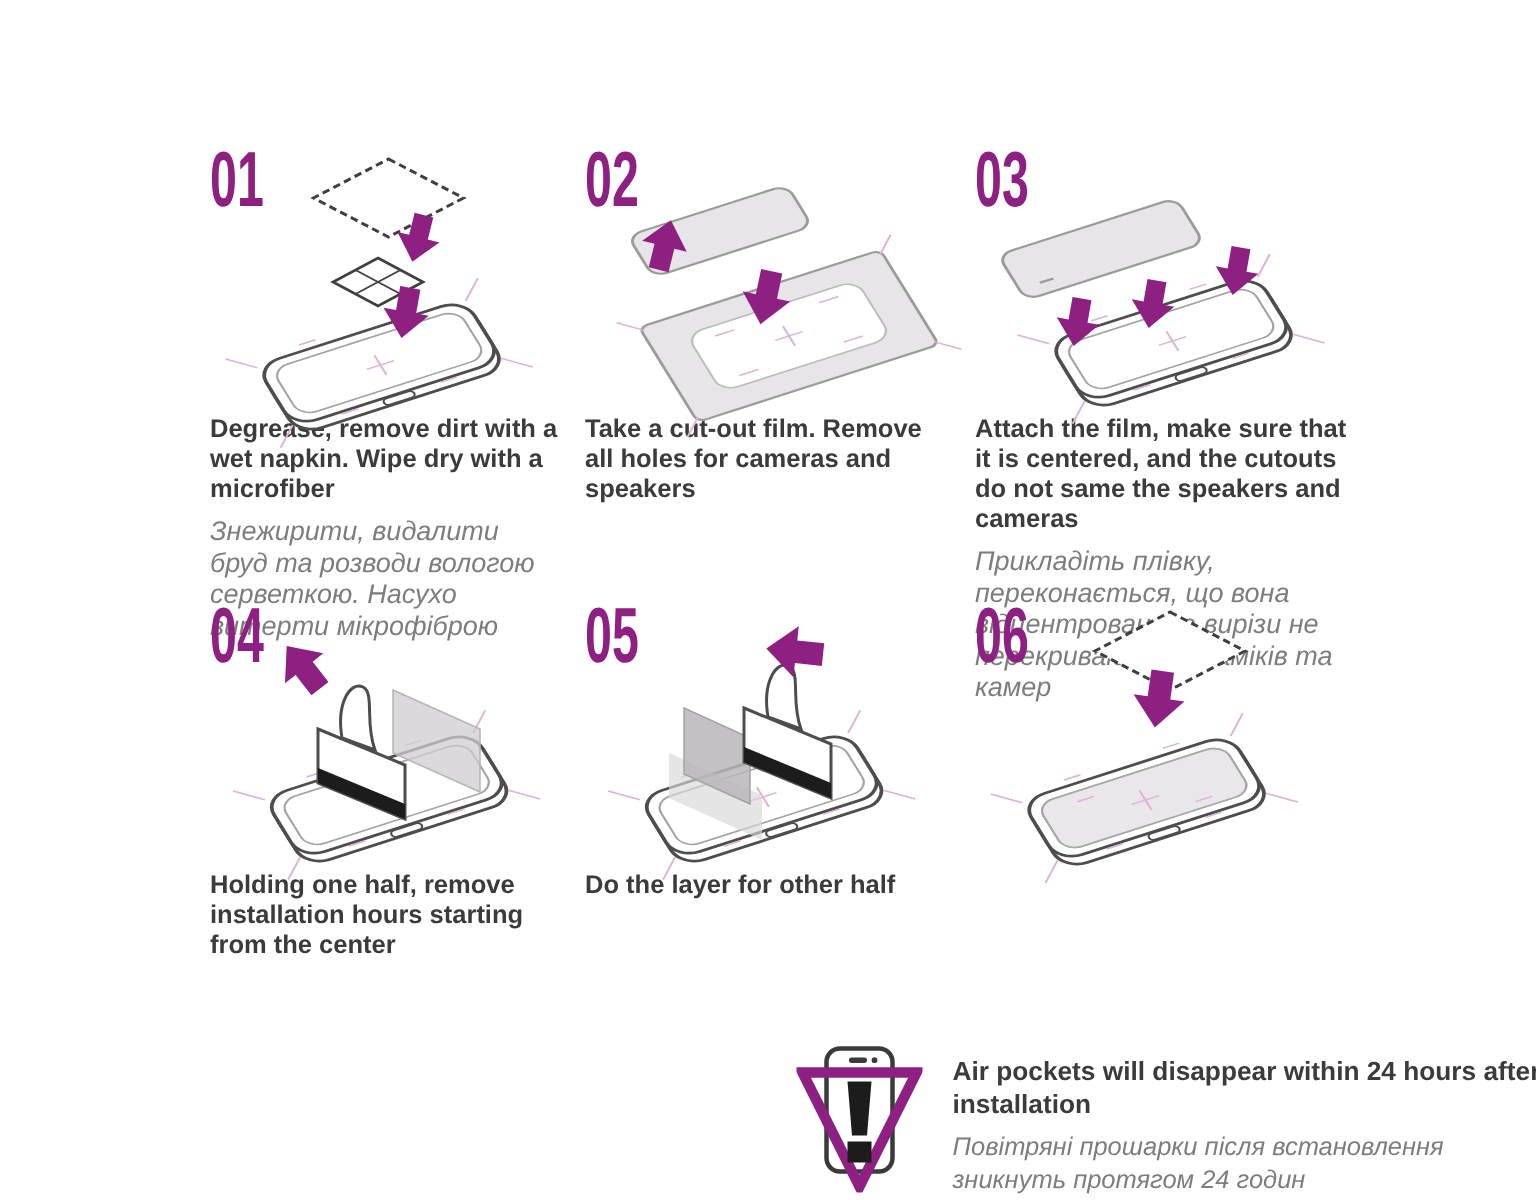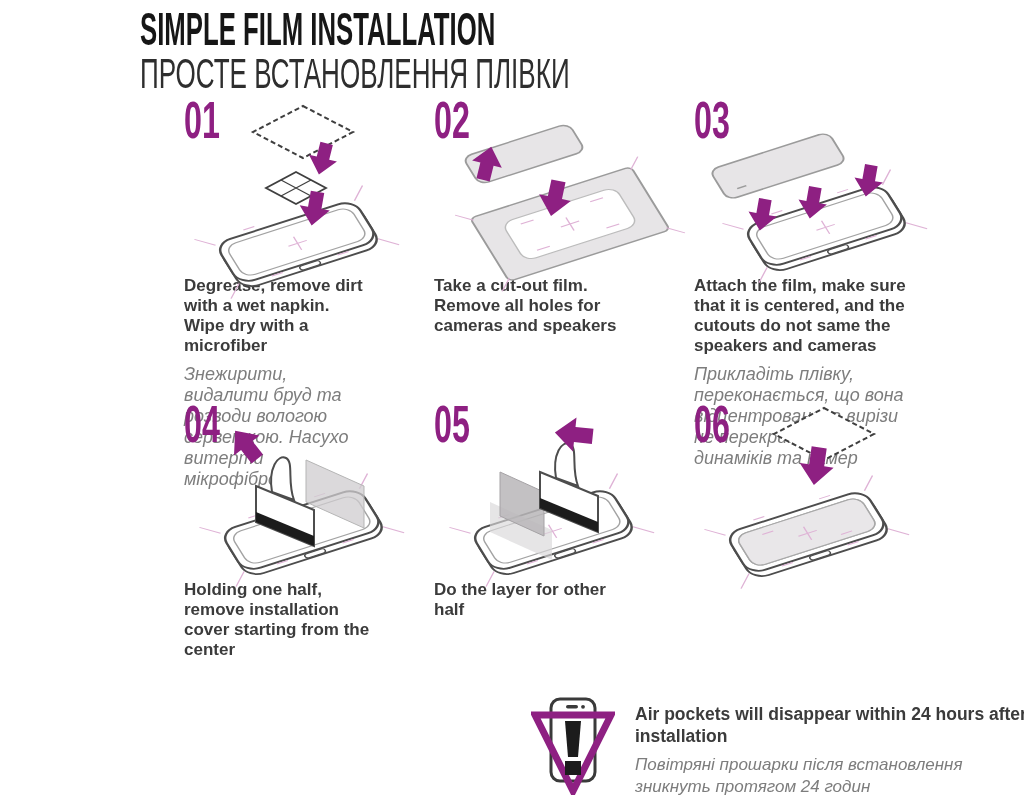--- a/index.html
+++ b/index.html
@@ -7,21 +7,21 @@
   .page{position:relative;width:1024px;height:800px;background:#fff;overflow:hidden;}
 
   .header{position:absolute;left:140px;top:6px;}
   .title{font-size:46px;font-weight:bold;color:#161616;line-height:1.0;
          transform:scaleX(0.56);transform-origin:left top;white-space:nowrap;}
   .subtitle{font-size:42px;font-weight:normal;color:#2e2e2e;line-height:1.02;margin-top:1px;
          transform:scaleX(0.62);transform-origin:left top;white-space:nowrap;}
 
   .steps{position:absolute;left:140px;top:98px;display:grid;
          grid-template-columns:250px 260px 280px;grid-auto-rows:304px;}
-  .step{position:relative;padding-right:18px;margin-left:44px;}
+  .step{position:relative;padding-right:18px;}
   .num{font-size:52px;font-weight:bold;color:#8E2082;line-height:0.86;height:48px;
        transform:scaleX(0.62);transform-origin:left top;}
   .illus{position:relative;height:128px;}
   .illus svg{position:absolute;left:14px;top:-42px;overflow:visible;}
   .en{font-weight:bold;font-size:17px;line-height:20px;color:#3b3b3b;margin:2px 0 8px 0;}
   .uk{font-style:italic;font-size:18px;line-height:21px;color:#7d7d7d;}
 
   .note{position:absolute;left:531px;top:697px;display:flex;gap:20px;align-items:flex-start;}
   .note-text{width:392px;}
   .note .en{margin:6px 0 7px 0;font-size:17.5px;line-height:22px;}
@@ -58,24 +58,20 @@
     <g id="spatula">
       <polygon points="0,0 58,24 58,60 0,36" fill="#ffffff" stroke="#4d4d4d" stroke-width="2"></polygon>
       <polygon points="0,26 58,50 58,60 0,36" fill="#1c1c1c"></polygon>
       <path d="M16,6 C12,-18 22,-32 30,-28 C38,-24 31,-4 38,14 Z" fill="#ffffff" stroke="#4d4d4d" stroke-width="2"></path>
     </g>
   </defs>
 </svg>
 
 <div class="page">
 
-  <div class="header">
-    <div class="title">SIMPLE FILM INSTALLATION</div>
-    <div class="subtitle">ПРОСТЕ ВСТАНОВЛЕННЯ ПЛІВКИ</div>
-  </div>
 
   <div class="steps">
 
     <div class="step">
       <div class="num">01</div>
       <div class="illus">
         <svg width="210" height="172" viewBox="0 0 210 172">
           <use href="#phone" transform="translate(100,140) scale(1,0.72) rotate(-24)"></use>
           <use href="#napkin" transform="translate(105,28)"></use>
           <use href="#arr" class="arr" transform="translate(124,58) rotate(14) scale(0.8)"></use>
@@ -134,21 +130,21 @@
       <div class="illus">
         <svg width="210" height="172" viewBox="0 0 210 172">
           <use href="#phone" transform="translate(105,124) scale(1,0.72) rotate(-24)"></use>
           <polygon points="108,52 166,78 166,120 108,94" fill="#cfcccf" fill-opacity="0.75" stroke="#b5b5b5" stroke-width="1"></polygon>
           <g transform="translate(58,78)">
               <use href="#spatula"></use>
             </g>
           <use href="#arr" class="arr" transform="translate(46,34) rotate(142) scale(0.9)"></use>
         </svg>
       </div>
-      <div class="en">Holding one half, remove installation cover starting from the center</div>
+      <div class="en">Holding one half, remove installation hours starting from the center</div>
     </div>
 
     <div class="step">
       <div class="num">05</div>
       <div class="illus">
         <svg width="210" height="172" viewBox="0 0 210 172">
           <use href="#phone" transform="translate(105,124) scale(1,0.72) rotate(-24)"></use>
           <polygon points="42,94 104,122 104,152 42,124" fill="#d9d7d9" fill-opacity="0.65"></polygon>
           <polygon points="52,64 96,84 96,128 52,108" fill="#b9b6b9" fill-opacity="0.85" stroke="#a5a2a5" stroke-width="1"></polygon>
           <g transform="translate(92,64)">

